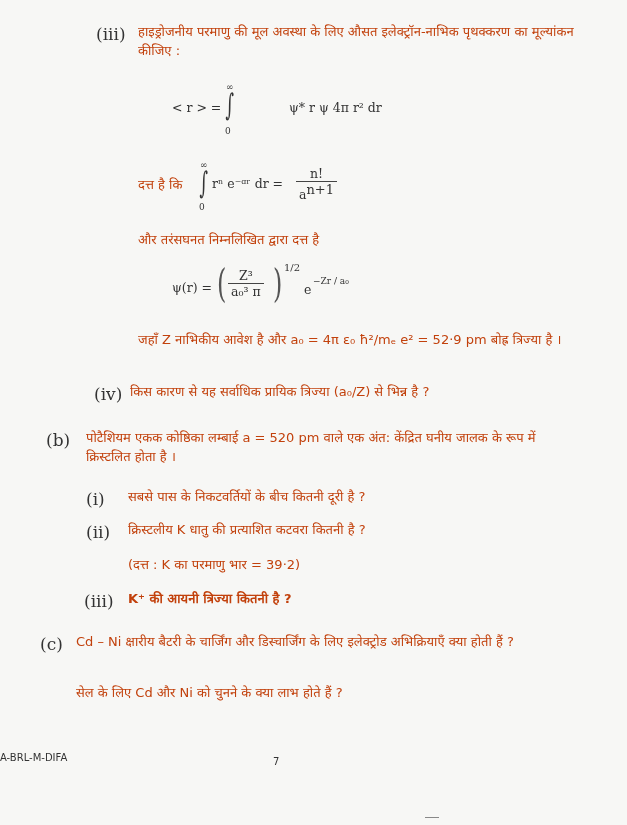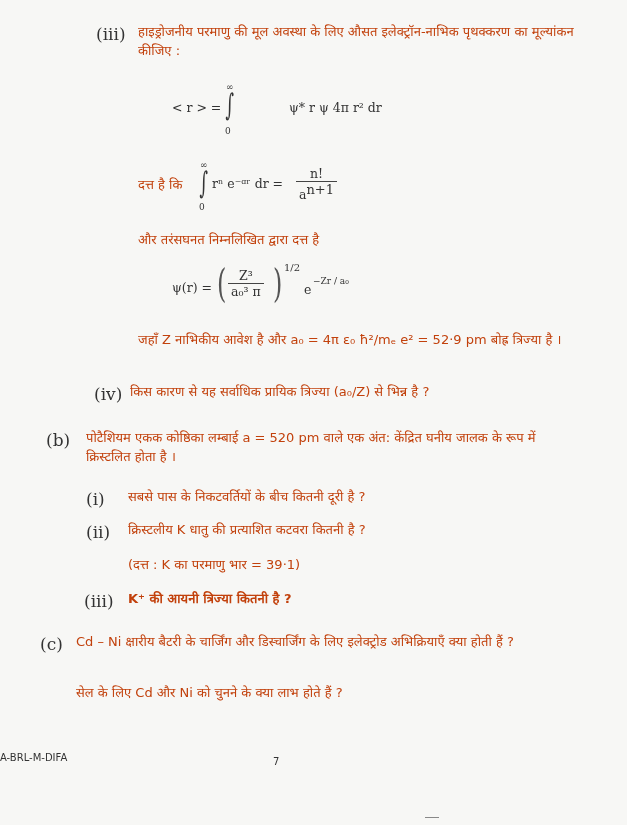--- a/index.html
+++ b/index.html
@@ -68,21 +68,21 @@
 
 <div class="abs lbl" style="left:46px;top:430px;">(b)</div>
 <div class="abs hi" style="left:86px;top:428px;width:490px;">पोटैशियम एकक कोष्ठिका लम्बाई a = 520 pm वाले एक अंत: केंद्रित घनीय जालक के रूप में क्रिस्टलित होता है ।</div>
 
 <div class="abs lbl" style="left:86px;top:489px;">(i)</div>
 <div class="abs hi" style="left:128px;top:487px;">सबसे पास के निकटवर्तियों के बीच कितनी दूरी है ?</div>
 
 <div class="abs lbl" style="left:86px;top:522px;">(ii)</div>
 <div class="abs hi" style="left:128px;top:520px;">क्रिस्टलीय K धातु की प्रत्याशित कटवरा कितनी है ?</div>
 
-<div class="abs hi" style="left:128px;top:555px;">(दत्त : K का परमाणु भार = 39·1)</div>
+<div class="abs hi" style="left:128px;top:555px;">(दत्त : K का परमाणु भार = 39·2)</div>
 
 <div class="abs lbl" style="left:84px;top:591px;">(iii)</div>
 <div class="abs hi" style="left:128px;top:589px;font-weight:bold;">K⁺ की आयनी त्रिज्या कितनी है ?</div>
 
 <div class="abs lbl" style="left:40px;top:634px;">(c)</div>
 <div class="abs hi" style="left:76px;top:632px;width:500px;">Cd – Ni क्षारीय बैटरी के चार्जिंग और डिस्चार्जिंग के लिए इलेक्ट्रोड अभिक्रियाएँ क्या होती हैं ?</div>
 <div class="abs hi" style="left:76px;top:683px;">सेल के लिए Cd और Ni को चुनने के क्या लाभ होते हैं ?</div>
 
 <div class="abs footer" style="left:0;top:752px;">A-BRL-M-DIFA</div>
 <div class="abs footer" style="left:273px;top:756px;">7</div>

